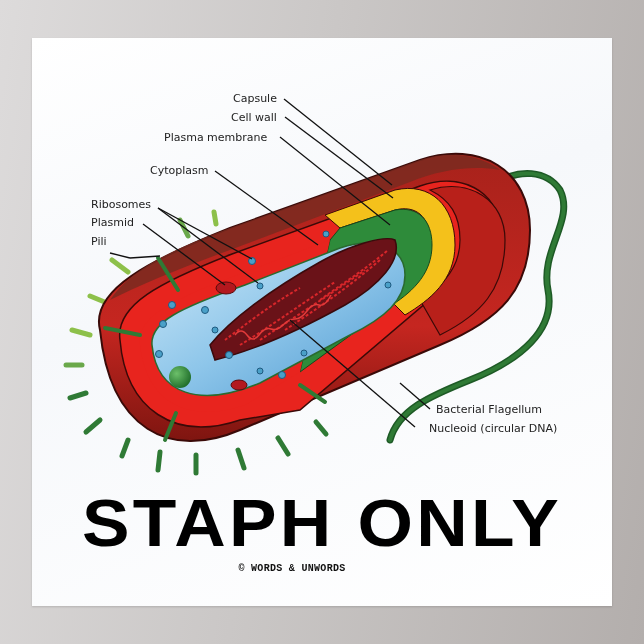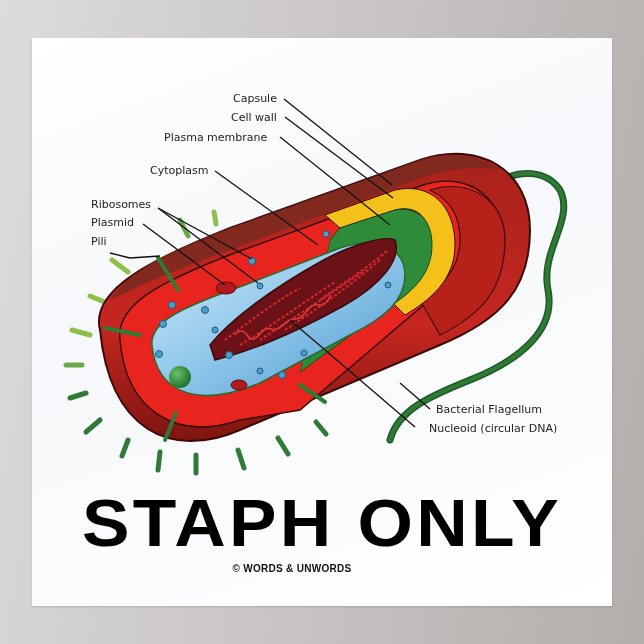--- a/index.html
+++ b/index.html
@@ -17,21 +17,21 @@
   svg.diagram { position:absolute; left:0; top:0; width:644px; height:644px; }
   .lbl { font-family:"DejaVu Sans", sans-serif; font-size:11px; fill:#222; }
   .title {
     position:absolute; left:0; top:488px; width:644px; text-align:center;
     font-family:"Liberation Sans", sans-serif; font-weight:bold;
     font-size:66px; letter-spacing:3px; color:#000; line-height:70px;
     transform: scaleX(1.08);
   }
   .copyright {
     position:absolute; left:0; top:563px; width:584px; text-align:center;
-    font-family:Liberation Sans, sans-serif; font-weight:bold;
+    font-family:Liberation Mono, monospace; font-weight:bold;
     font-size:10px; color:#111; letter-spacing:0.3px;
   }
 </style>
 </head>
 <body>
 
 <div class="poster"></div>
 
 <svg class="diagram" viewBox="0 0 644 644" xmlns="http://www.w3.org/2000/svg">
   <defs>

